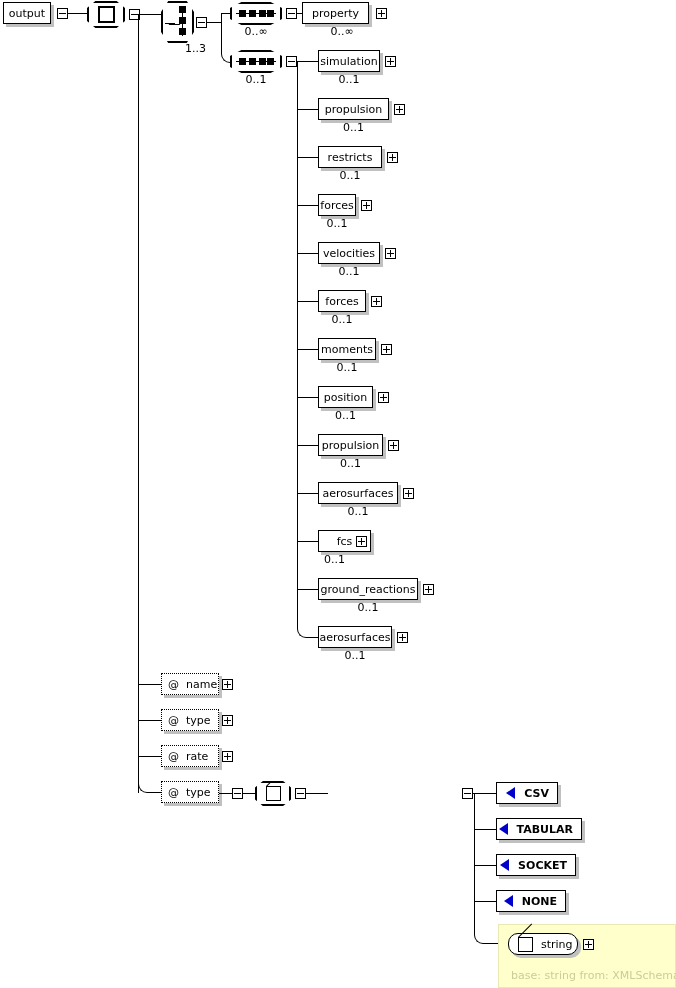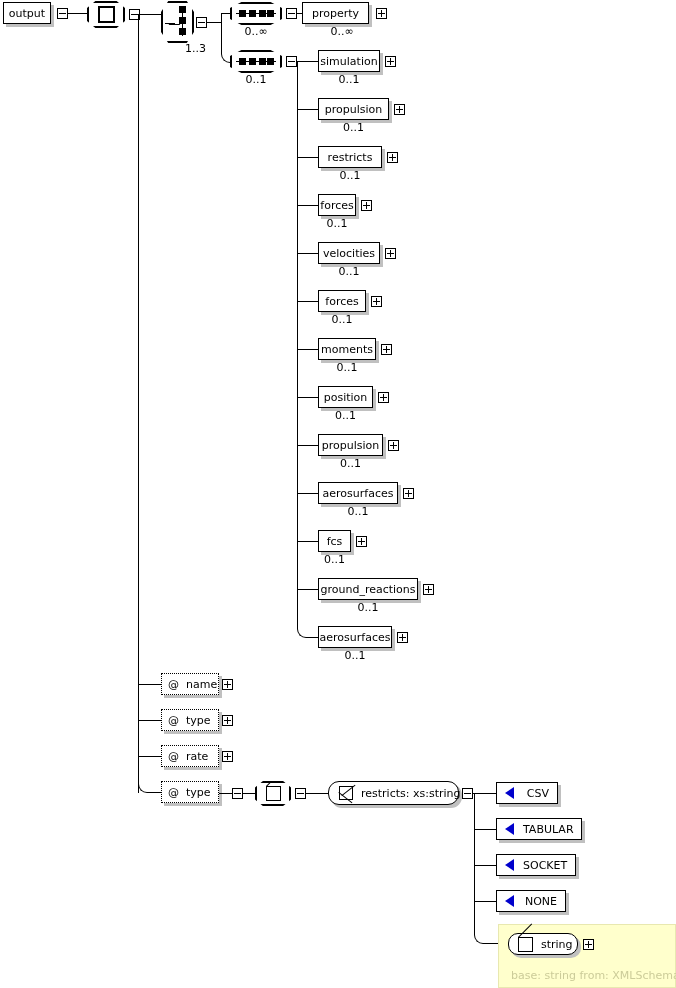--- a/index.html
+++ b/index.html
@@ -59,22 +59,23 @@
   .node.attr {
     border: 1px dotted #000000;
     justify-content: flex-start;
     padding: 0 6px;
   }
   .node.attr .at {
     margin-right: 7px;
   }
   
   .node.enum {
-    justify-content: space-between;
+    justify-content: flex-end;
     padding: 8px 8px;
+    font-weight: bold;
   }
   .tri {
     width: 0;
     height: 0;
     border-top: 6px solid transparent;
     border-bottom: 6px solid transparent;
     border-right: 9px solid #0000cc;
     margin-right: 9px;
     flex: none;
   }
@@ -445,21 +446,21 @@
       <div class="card" style="left: 314px; top: 458px; width: 73px;">0..1</div>
       <div class="hline" style="left:297px; top:493px; width:21px;"></div>
       <div class="node" style="left: 318px; top: 482px; width: 80px; height: 22px;">
         <span>aerosurfaces</span>
       </div>
       <div class="toggle plus" style="left: 403px; top: 488px;">
         <span class="bar"></span>
       </div>
       <div class="card" style="left: 314px; top: 506px; width: 88px;">0..1</div>
       <div class="hline" style="left:297px; top:541px; width:21px;"></div>
-      <div class="node" style="left: 318px; top: 530px; width: 33px; height: 22px;">
+      <div class="node" style="left: 318px; top: 530px; width: 53px; height: 22px;">
         <span>fcs</span>
       </div>
       <div class="toggle plus" style="left: 356px; top: 536px;">
         <span class="bar"></span>
       </div>
       <div class="card" style="left: 314px; top: 554px; width: 41px;">0..1</div>
       <div class="hline" style="left:297px; top:589px; width:21px;"></div>
       <div class="node" style="left: 318px; top: 578px; width: 100px; height: 22px;">
         <span>ground_reactions</span>
       </div>
@@ -518,24 +519,20 @@
   <div class="hline" style="left:243px; top:793px; width:12px;"></div>
 
   <div class="octa" style="left:255px; top:781px; width:36px; height:25px;">
     <span class="glyph-sq"></span>
   </div>
   <div class="toggle" style="left:295px; top:788px;">
     <span class="bar"></span>
   </div>
   <div class="hline" style="left:306px; top:793px; width:22px;"></div>
 
-  <div class="capsule" style="left:328px; top:781px; width:131px; height:24px;">
-    <span class="bowtie"></span>
-    <span>restricts: xs:string</span>
-  </div>
   <div class="toggle" style="left:462px; top:788px;">
     <span class="bar"></span>
   </div>
 
   <div class="hline" style="left:473px; top:793px; width:17px;"></div>
   <div class="vline" style="left:474px; top:793px; height:140px;"></div>
   <div id="enums-layer">
       <div class="hline" style="left:474px; top:793px; width:22px;"></div>
       <div class="node enum" style="left: 496px; top: 782px; width: 62px; height: 22px;">
         <span class="tri"></span>

